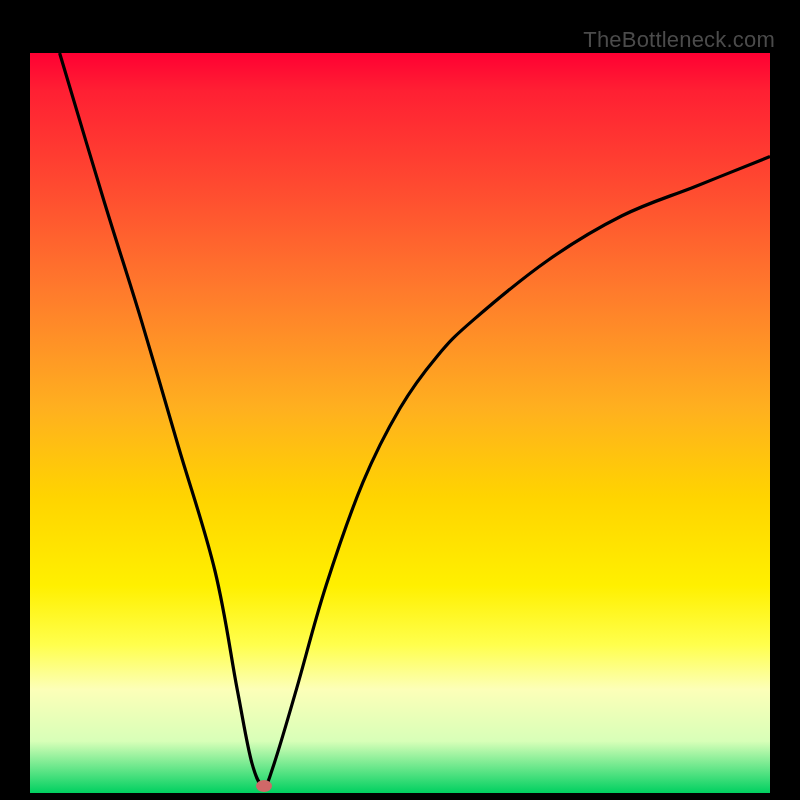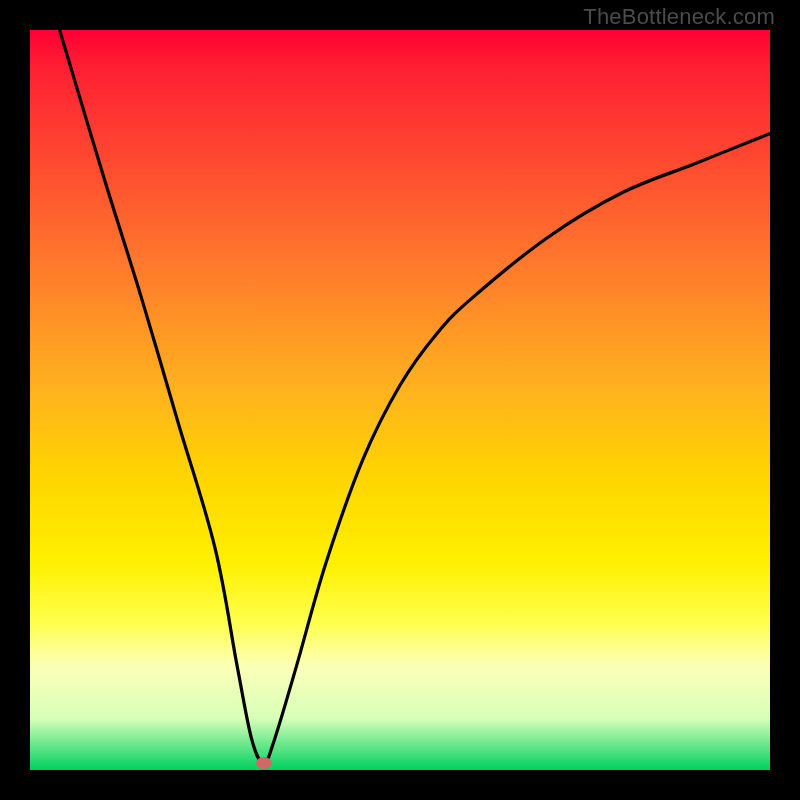--- a/index.html
+++ b/index.html
@@ -8,20 +8,21 @@
     width: 800px;
     height: 800px;
     background: #000;
     overflow: hidden;
     font-family: Arial, Helvetica, sans-serif;
   }
   .frame {
     position: absolute;
     inset: 0;
     background: #000;
+    margin-top: 23px;
   }
   .plot {
     position: absolute;
     left: 30px;
     top: 30px;
     width: 740px;
     height: 740px;
     background: linear-gradient(
       to bottom,
       #ff0033 0%,

